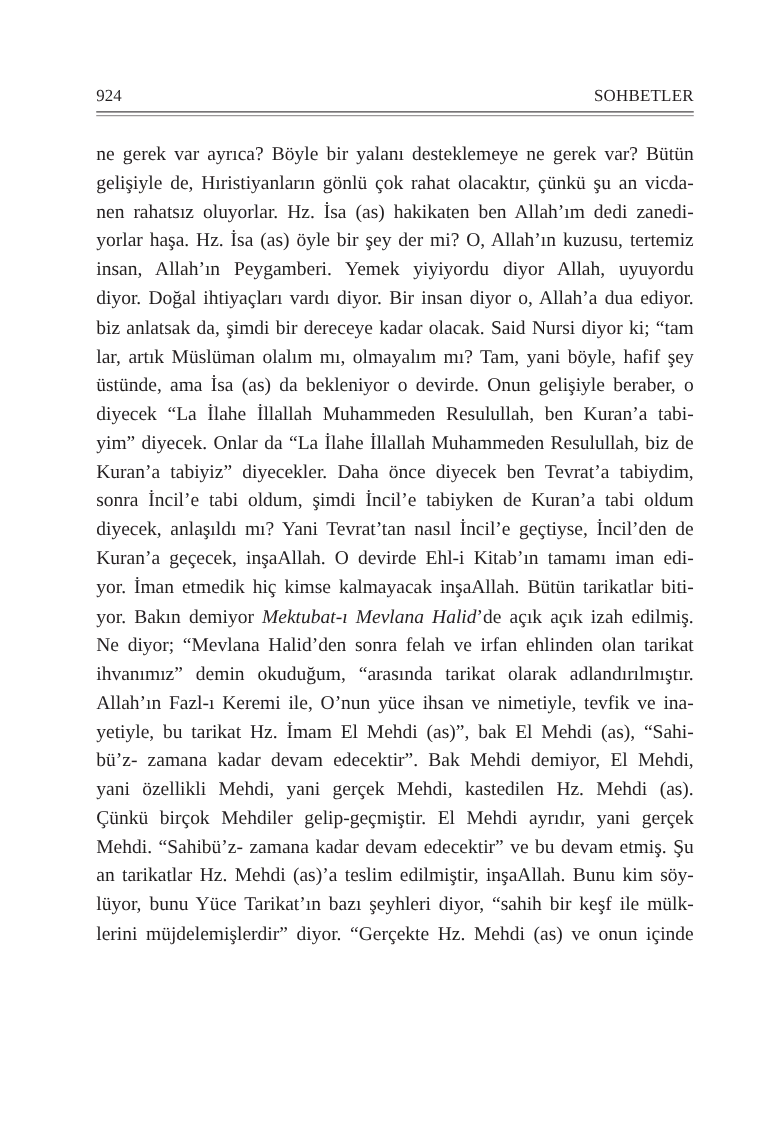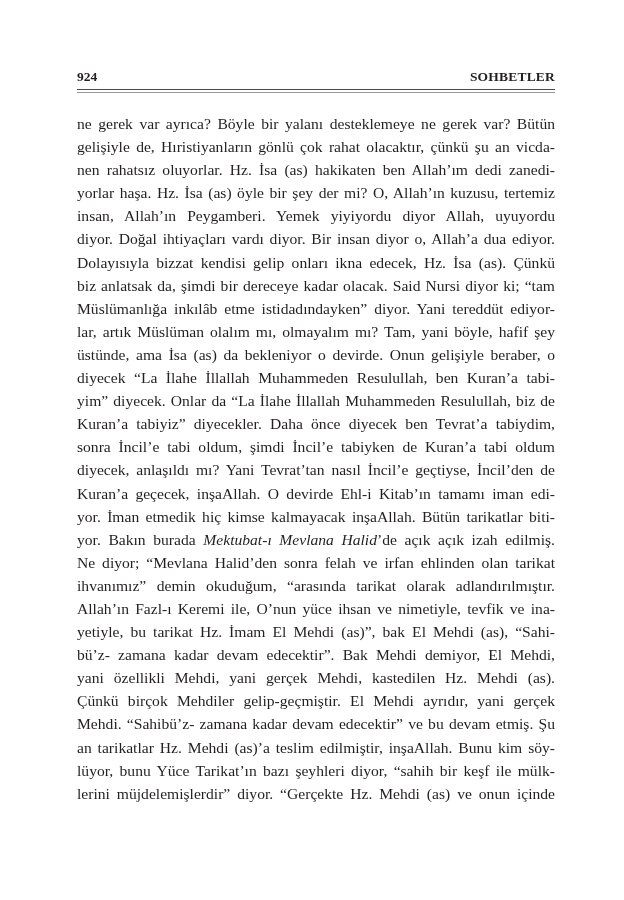--- a/index.html
+++ b/index.html
@@ -21,21 +21,21 @@
       top: 0;
       width: 478px;
       height: 900px;
     }
     .running-head {
       position: absolute;
       left: 0;
       top: 68px;
       width: 478px;
       height: 18px;
-      font-weight: bold;
+      font-weight: normal;
       font-size: 13.5px;
       line-height: 18px;
       color: #231f20;
       text-align: right;
     }
     .running-head .page-number {
       position: absolute;
       left: 0;
       top: 0;
     }
@@ -92,33 +92,31 @@
   <div class="head-rule"></div>
   <div class="head-rule-thin"></div>
 
   <div class="body-text">
     <span class="line">ne gerek var ayrıca? Böyle bir yalanı desteklemeye ne gerek var? Bütün</span>
     <span class="line">gelişiyle de, Hıristiyanların gönlü çok rahat olacaktır, çünkü şu an vicda-</span>
     <span class="line">nen rahatsız oluyorlar. Hz. İsa (as) hakikaten ben Allah’ım dedi zanedi-</span>
     <span class="line">yorlar haşa. Hz. İsa (as) öyle bir şey der mi? O, Allah’ın kuzusu, tertemiz</span>
     <span class="line">insan, Allah’ın Peygamberi. Yemek yiyiyordu diyor Allah, uyuyordu</span>
     <span class="line">diyor. Doğal ihtiyaçları vardı diyor. Bir insan diyor o, Allah’a dua ediyor.</span>
-    <span class="line">Dolayısıyla bizzat kendisi gelip onları ikna edecek, Hz. İsa (as). Çünkü</span>
     <span class="line">biz anlatsak da, şimdi bir dereceye kadar olacak. Said Nursi diyor ki; “tam</span>
-    <span class="line">Müslümanlığa inkılâb etme istidadındayken” diyor. Yani tereddüt ediyor-</span>
     <span class="line">lar, artık Müslüman olalım mı, olmayalım mı? Tam, yani böyle, hafif şey</span>
     <span class="line">üstünde, ama İsa (as) da bekleniyor o devirde. Onun gelişiyle beraber, o</span>
     <span class="line">diyecek “La İlahe İllallah Muhammeden Resulullah, ben Kuran’a tabi-</span>
     <span class="line">yim” diyecek. Onlar da “La İlahe İllallah Muhammeden Resulullah, biz de</span>
     <span class="line">Kuran’a tabiyiz” diyecekler. Daha önce diyecek ben Tevrat’a tabiydim,</span>
     <span class="line">sonra İncil’e tabi oldum, şimdi İncil’e tabiyken de Kuran’a tabi oldum</span>
     <span class="line">diyecek, anlaşıldı mı? Yani Tevrat’tan nasıl İncil’e geçtiyse, İncil’den de</span>
     <span class="line">Kuran’a geçecek, inşaAllah. O devirde Ehl-i Kitab’ın tamamı iman edi-</span>
     <span class="line">yor. İman etmedik hiç kimse kalmayacak inşaAllah. Bütün tarikatlar biti-</span>
-    <span class="line"><span>yor. Bakın burada </span><em>Mektubat-ı Mevlana Halid</em><span>’de açık açık izah edilmiş.</span></span>
+    <span class="line"><span>yor. Bakın demiyor </span><em>Mektubat-ı Mevlana Halid</em><span>’de açık açık izah edilmiş.</span></span>
     <span class="line">Ne diyor; “Mevlana Halid’den sonra felah ve irfan ehlinden olan tarikat</span>
     <span class="line">ihvanımız” demin okuduğum, “arasında tarikat olarak adlandırılmıştır.</span>
     <span class="line">Allah’ın Fazl-ı Keremi ile, O’nun yüce ihsan ve nimetiyle, tevfik ve ina-</span>
     <span class="line">yetiyle, bu tarikat Hz. İmam El Mehdi (as)”, bak El Mehdi (as), “Sahi-</span>
     <span class="line">bü’z- zamana kadar devam edecektir”. Bak Mehdi demiyor, El Mehdi,</span>
     <span class="line">yani özellikli Mehdi, yani gerçek Mehdi, kastedilen Hz. Mehdi (as).</span>
     <span class="line">Çünkü birçok Mehdiler gelip-geçmiştir. El Mehdi ayrıdır, yani gerçek</span>
     <span class="line">Mehdi. “Sahibü’z- zamana kadar devam edecektir” ve bu devam etmiş. Şu</span>
     <span class="line">an tarikatlar Hz. Mehdi (as)’a teslim edilmiştir, inşaAllah. Bunu kim söy-</span>
     <span class="line">lüyor, bunu Yüce Tarikat’ın bazı şeyhleri diyor, “sahih bir keşf ile mülk-</span>

